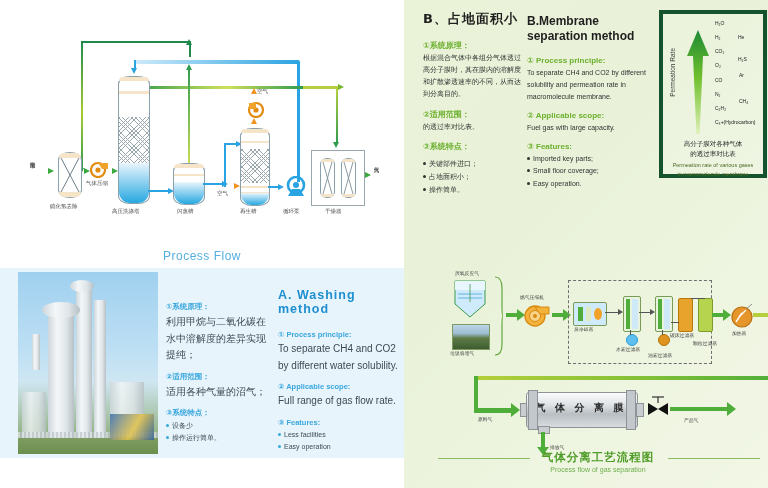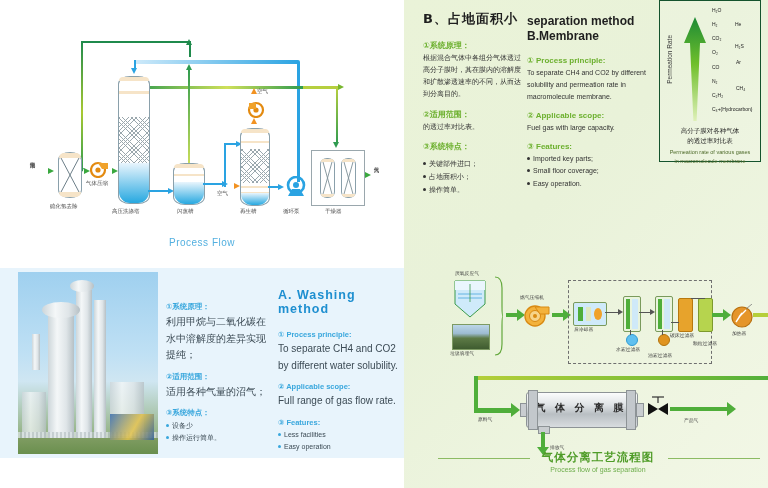--- a/index.html
+++ b/index.html
@@ -38,41 +38,41 @@
           repeating-linear-gradient(-45deg,#9aa7ad 0 .5px,transparent .5px 3px);}
   .pipe{position:absolute;}
   .arrH{position:absolute;height:0;width:0;border-top:3px solid transparent;
         border-bottom:3px solid transparent;}
   .arrV{position:absolute;height:0;width:0;border-left:3px solid transparent;
         border-right:3px solid transparent;}
   .vtext{writing-mode:vertical-rl;font-size:5.5px;color:#555;letter-spacing:0px;}
 
   #pf-title{left:0;top:232px;width:404px;text-align:center;}
   #pf-title .t1{font-size:13px;font-weight:bold;color:#1a7fc1;letter-spacing:5px;}
-  #pf-title .t2{font-size:10px;color:#53b0e0;letter-spacing:.5px;margin-top:5px;}
+  #pf-title .t2{font-size:12px;color:#53b0e0;letter-spacing:.5px;margin-top:17px;}
 
   
   .h-blue{font-size:12.5px;font-weight:bold;color:#1e8fd0;letter-spacing:1px;}
   .sub-blue{font-size:7.5px;font-weight:bold;color:#39a7dd;margin-top:8px;}
   .body-blue{font-size:10px;color:#3c4b55;line-height:1.65;margin-top:2px;}
   .bul-blue{font-size:7px;color:#3c4b55;line-height:1.75;}
   .bul-blue i{display:inline-block;width:3px;height:3px;border-radius:50%;
       background:#39a7dd;margin-right:3px;vertical-align:1px;font-style:normal;}
 
   
   .h-green{font-size:13px;font-weight:bold;color:#1f1f1f;letter-spacing:1px;}
   .h-green2{font-size:12px;font-weight:bold;color:#1f1f1f;line-height:1.25;}
   .sub-green{font-size:8px;font-weight:bold;color:#6cb02e;margin-top:8px;}
   .body-green{font-size:7px;color:#333;line-height:1.7;margin-top:2px;}
   .bul-green{font-size:7px;color:#333;line-height:1.8;}
   .bul-green i{display:inline-block;width:3px;height:3px;border-radius:50%;
       background:#333;margin-right:3px;vertical-align:1px;font-style:normal;}
 
   
-  #perm-box{left:659px;top:0;width:100px;height:160px;border:1px solid #14532d;
+  #perm-box{left:659px;top:10px;width:100px;height:160px;border:4px solid #14532d;
      background:rgba(255,255,255,.12);}
   #perm-axis{position:absolute;left:6px;top:34px;writing-mode:vertical-rl;
      transform:rotate(180deg);font-size:6.5px;color:#3a3a3a;}
   #perm-arrow{position:absolute;left:24px;top:16px;width:22px;height:104px;}
   .gaslist{position:absolute;font-size:5px;color:#222;}
   #perm-cap{position:absolute;left:2px;top:126px;width:96px;text-align:center;}
   #perm-cap .c1{font-size:6.5px;color:#222;line-height:1.5;}
   #perm-cap .c2{font-size:5.5px;color:#4e6b2a;line-height:1.45;margin-top:2px;}
 
   
@@ -287,22 +287,22 @@
   </div>
   <div class="bul-green cn">
     <i></i><span>占地面积小；</span>
   </div>
   <div class="bul-green cn">
     <i></i><span>操作简单。</span>
   </div>
 </div>
 
 <div class="abs" style="left:527px;top:14px;width:122px;">
+  <div class="h-green2">B.Membrane</div>
   <div class="h-green2">separation method</div>
-  <div class="h-green2">B.Membrane</div>
   <div class="sub-green" style="margin-top:12px;">① Process principle:</div>
   <div class="body-green">To separate CH4 and CO2 by different solubility and permeation rate in macromolecule membrane.</div>
   <div class="sub-green">② Applicable scope:</div>
   <div class="body-green">Fuel gas with large capacity.</div>
   <div class="sub-green">③ Features:</div>
   <div class="bul-green" style="margin-top:2px;">
     <i></i><span>Imported key parts;</span>
   </div>
   <div class="bul-green">
     <i></i><span>Small floor coverage;</span>

